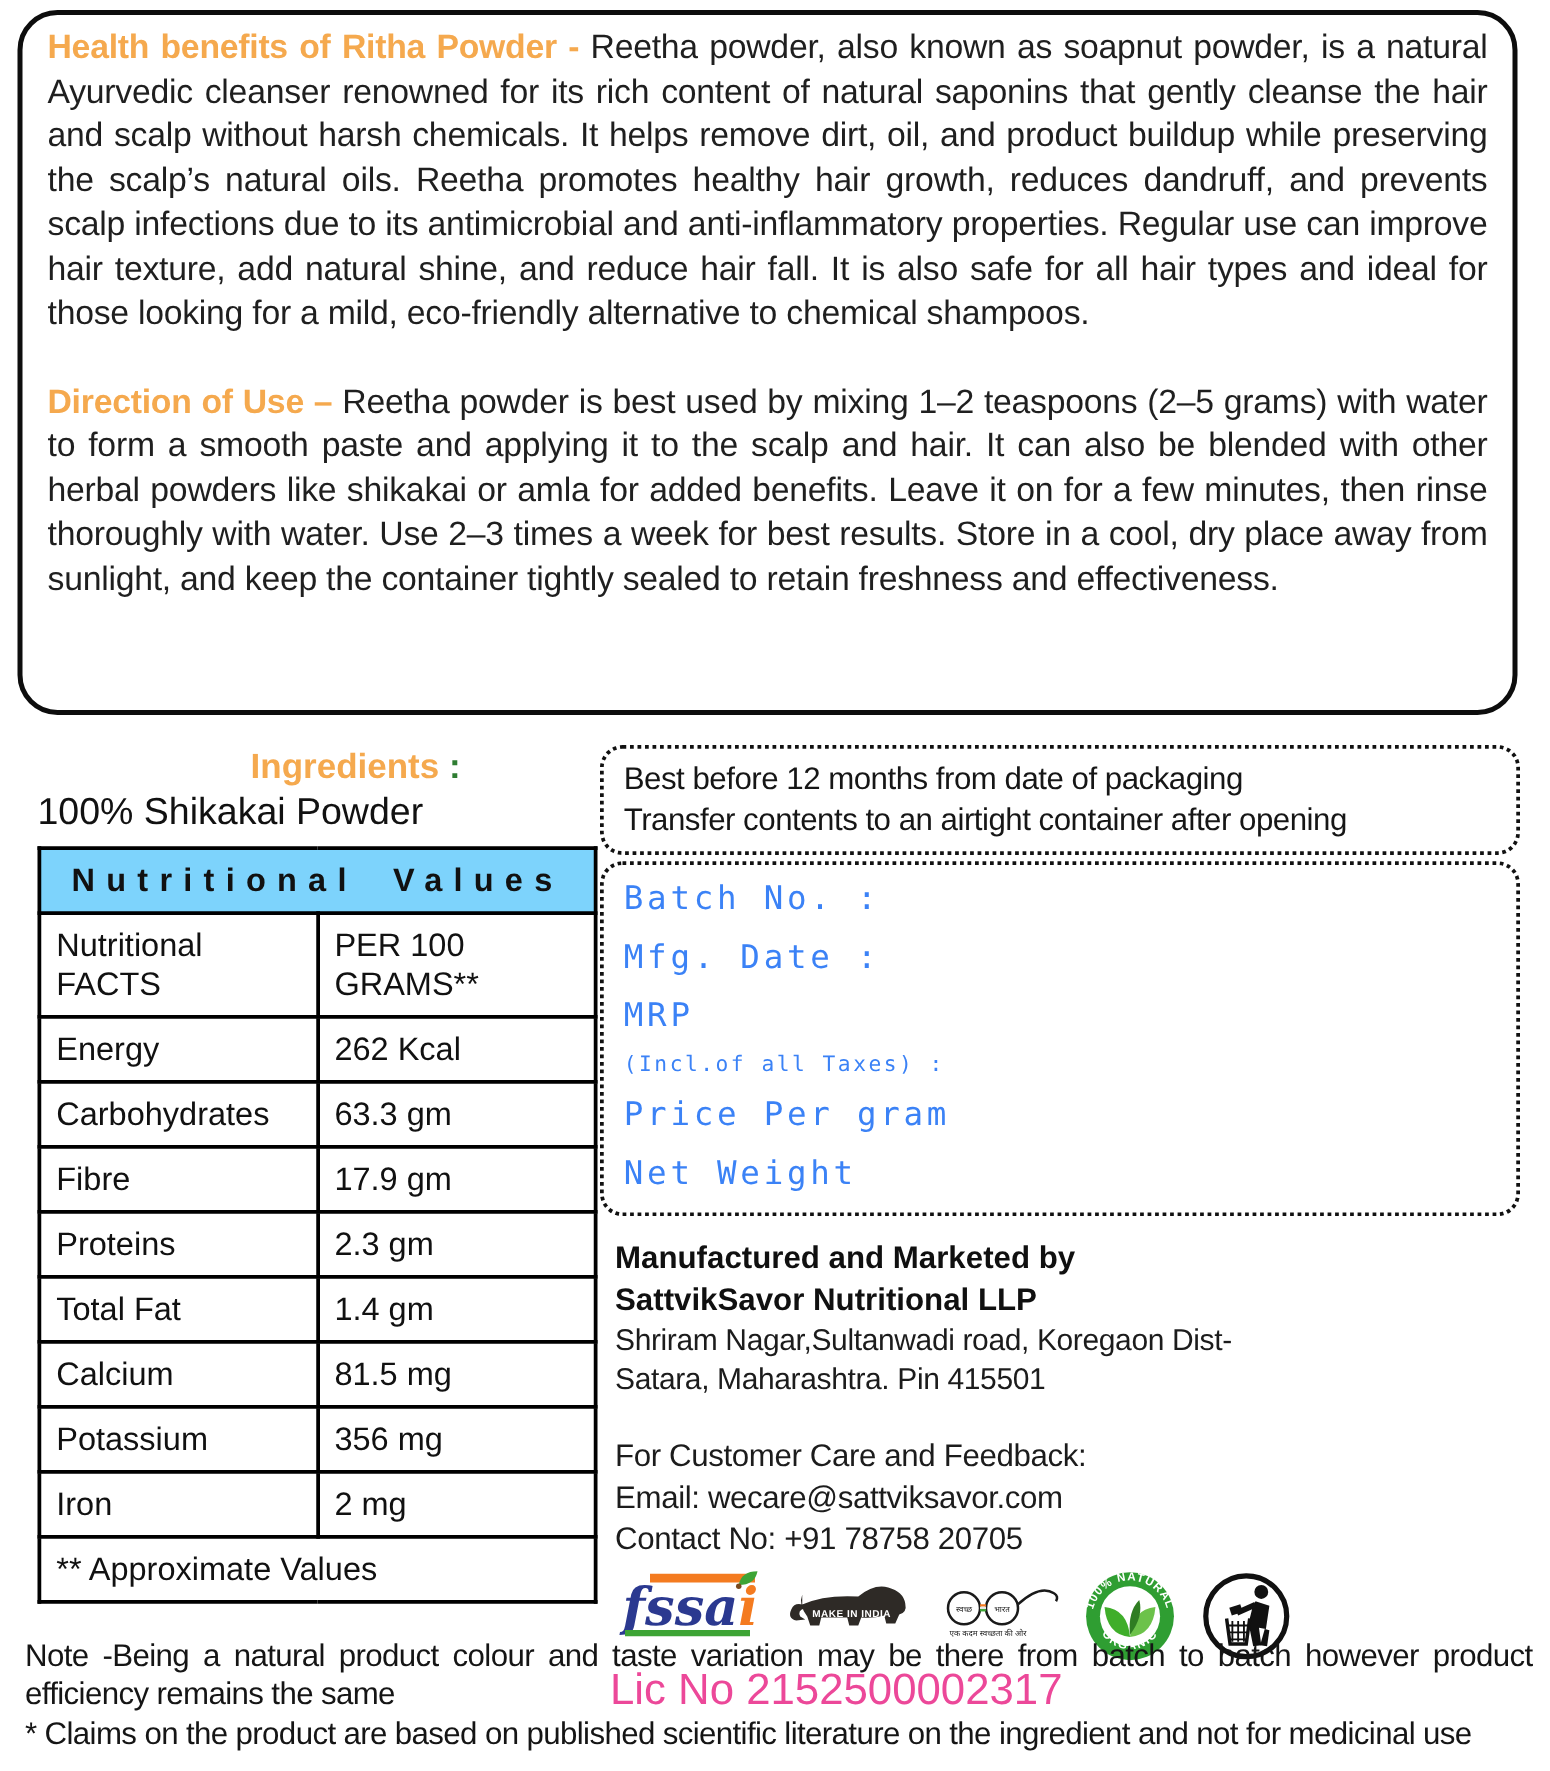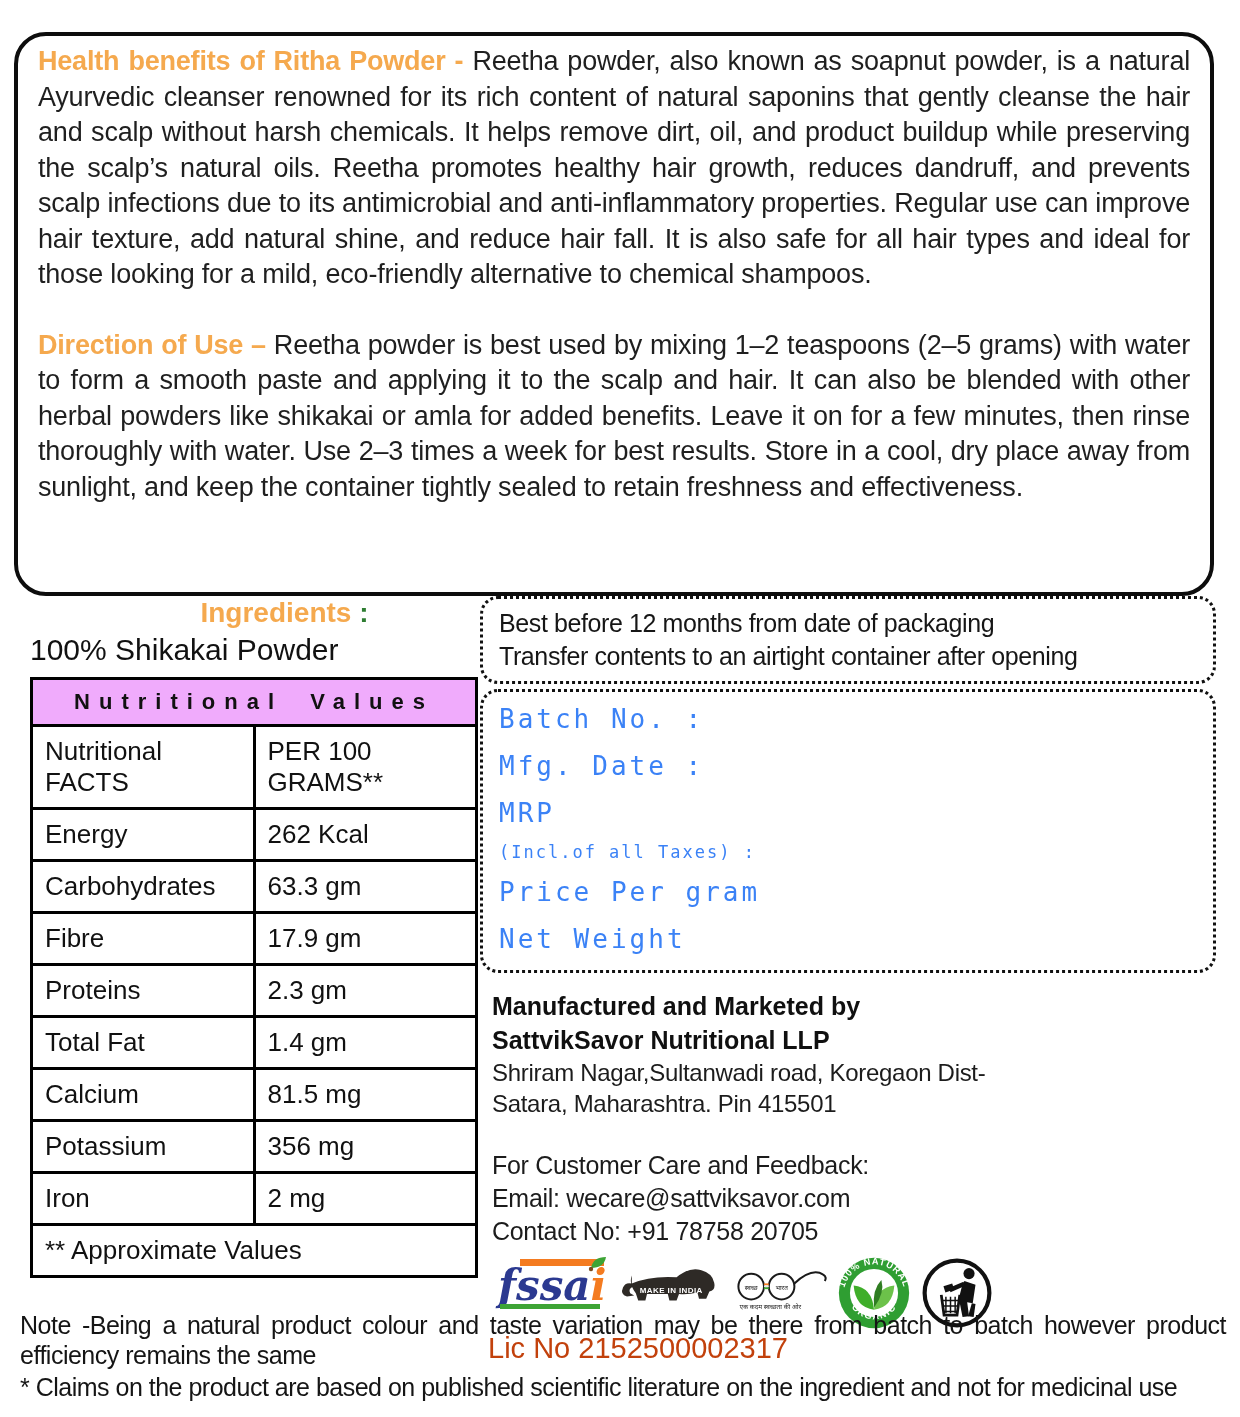--- a/index.html
+++ b/index.html
@@ -3,21 +3,21 @@
 <meta charset="utf-8">
 <style>
   html,body{margin:0;padding:0;background:#ffffff;}
   body{
     width:1240px;height:1417px;position:relative;
     font-family:"Liberation Sans",sans-serif;color:#1c1c1c;
     -webkit-font-smoothing:antialiased;
   }
   
   .main-box{
-    position:absolute;left:14px;top:32px;width:1200px;height:564px;
+    position:absolute;left:14px;top:8px;width:1200px;height:564px;
     box-sizing:border-box;border:4px solid #0d0d0d;border-radius:32px;
     padding:8px 20px 10px 20px;
   }
   .para{
     margin:0;font-size:27px;line-height:35.5px;text-align:justify;
     color:#1f1f1f;letter-spacing:-0.2px;
   }
   .para + .para{margin-top:35px;}
   .h-orange{color:#f5a94e;font-weight:bold;}
   
@@ -25,22 +25,22 @@
   .ingredients-line{text-align:center;font-size:28px;font-weight:bold;margin:0;}
   .ingredients-line .word{color:#f5a94e;}
   .ingredients-line .colon{color:#2e7d32;}
   .product-line{text-align:left;font-size:30px;margin:4px 0 0 0;color:#111;}
   table.nutri{
     border-collapse:collapse;width:448px;margin-top:10px;
     font-size:26px;color:#111;
   }
   table.nutri,table.nutri td{border:3px solid #000;}
   td.ttl{
-    background:#f0abfc;text-align:center;font-weight:bold;
-    letter-spacing:9px;word-spacing:12px;font-size:22px;padding:7px 2px;
+    background:#7dd3fc;text-align:center;font-weight:bold;
+    letter-spacing:9px;word-spacing:12px;font-size:26px;padding:7px 2px;
   }
   table.nutri td{padding:9px 12px;vertical-align:middle;}
   td.lab{width:50%;}
   td.val{width:50%;}
   td.foot{padding:11px 12px;}
   
   .right-col{position:absolute;left:480px;top:596px;width:736px;}
   .dotted-box{
     box-sizing:border-box;border:3px dotted #111;border-radius:18px;
     padding:8px 16px;width:736px;
@@ -53,24 +53,24 @@
   }
   .batch-line.small{font-size:17px;letter-spacing:2px;margin:-8px 0 10px 0;}
   .batch-line.last{margin-bottom:2px;}
   .manu{margin-top:16px;padding-left:12px;width:620px;}
   .manu .b{margin:0;font-size:25px;line-height:34px;font-weight:bold;color:#101010;}
   .manu .addr{margin:0;font-size:24px;line-height:31px;text-align:justify;letter-spacing:-0.3px;}
   .care{margin-top:30px;padding-left:12px;}
   .care p{margin:0;font-size:25px;line-height:33px;letter-spacing:-0.3px;}
   
   .icons-row{
-    margin-top:8px;padding-left:12px;display:flex;align-items:flex-start;gap:9px;
+    margin-top:8px;padding-left:12px;display:flex;align-items:flex-start;gap:19px;
   }
   .fssai-svg{display:block;}
-  .lic{margin:2px 0 0 8px;font-size:29px;color:#c2410c;}
+  .lic{margin:2px 0 0 8px;font-size:35px;color:#ec4899;}
   
   .notes{position:absolute;left:20px;top:1310px;width:1206px;}
   .notes p{margin:0;font-size:25px;line-height:30px;text-align:justify;letter-spacing:-0.5px;color:#151515;}
   .notes p + p{margin-top:2px;}
 </style>
 </head>
 <body>
 
 <div class="main-box">
   <p class="para"><span class="h-orange">Health benefits of Ritha Powder - </span><span>Reetha powder, also known as soapnut powder, is a natural Ayurvedic cleanser renowned for its rich content of natural saponins that gently cleanse the hair and scalp without harsh chemicals. It helps remove dirt, oil, and product buildup while preserving the scalp’s natural oils. Reetha promotes healthy hair growth, reduces dandruff, and prevents scalp infections due to its antimicrobial and anti-inflammatory properties. Regular use can improve hair texture, add natural shine, and reduce hair fall. It is also safe for all hair types and ideal for those looking for a mild, eco-friendly alternative to chemical shampoos.</span></p>

